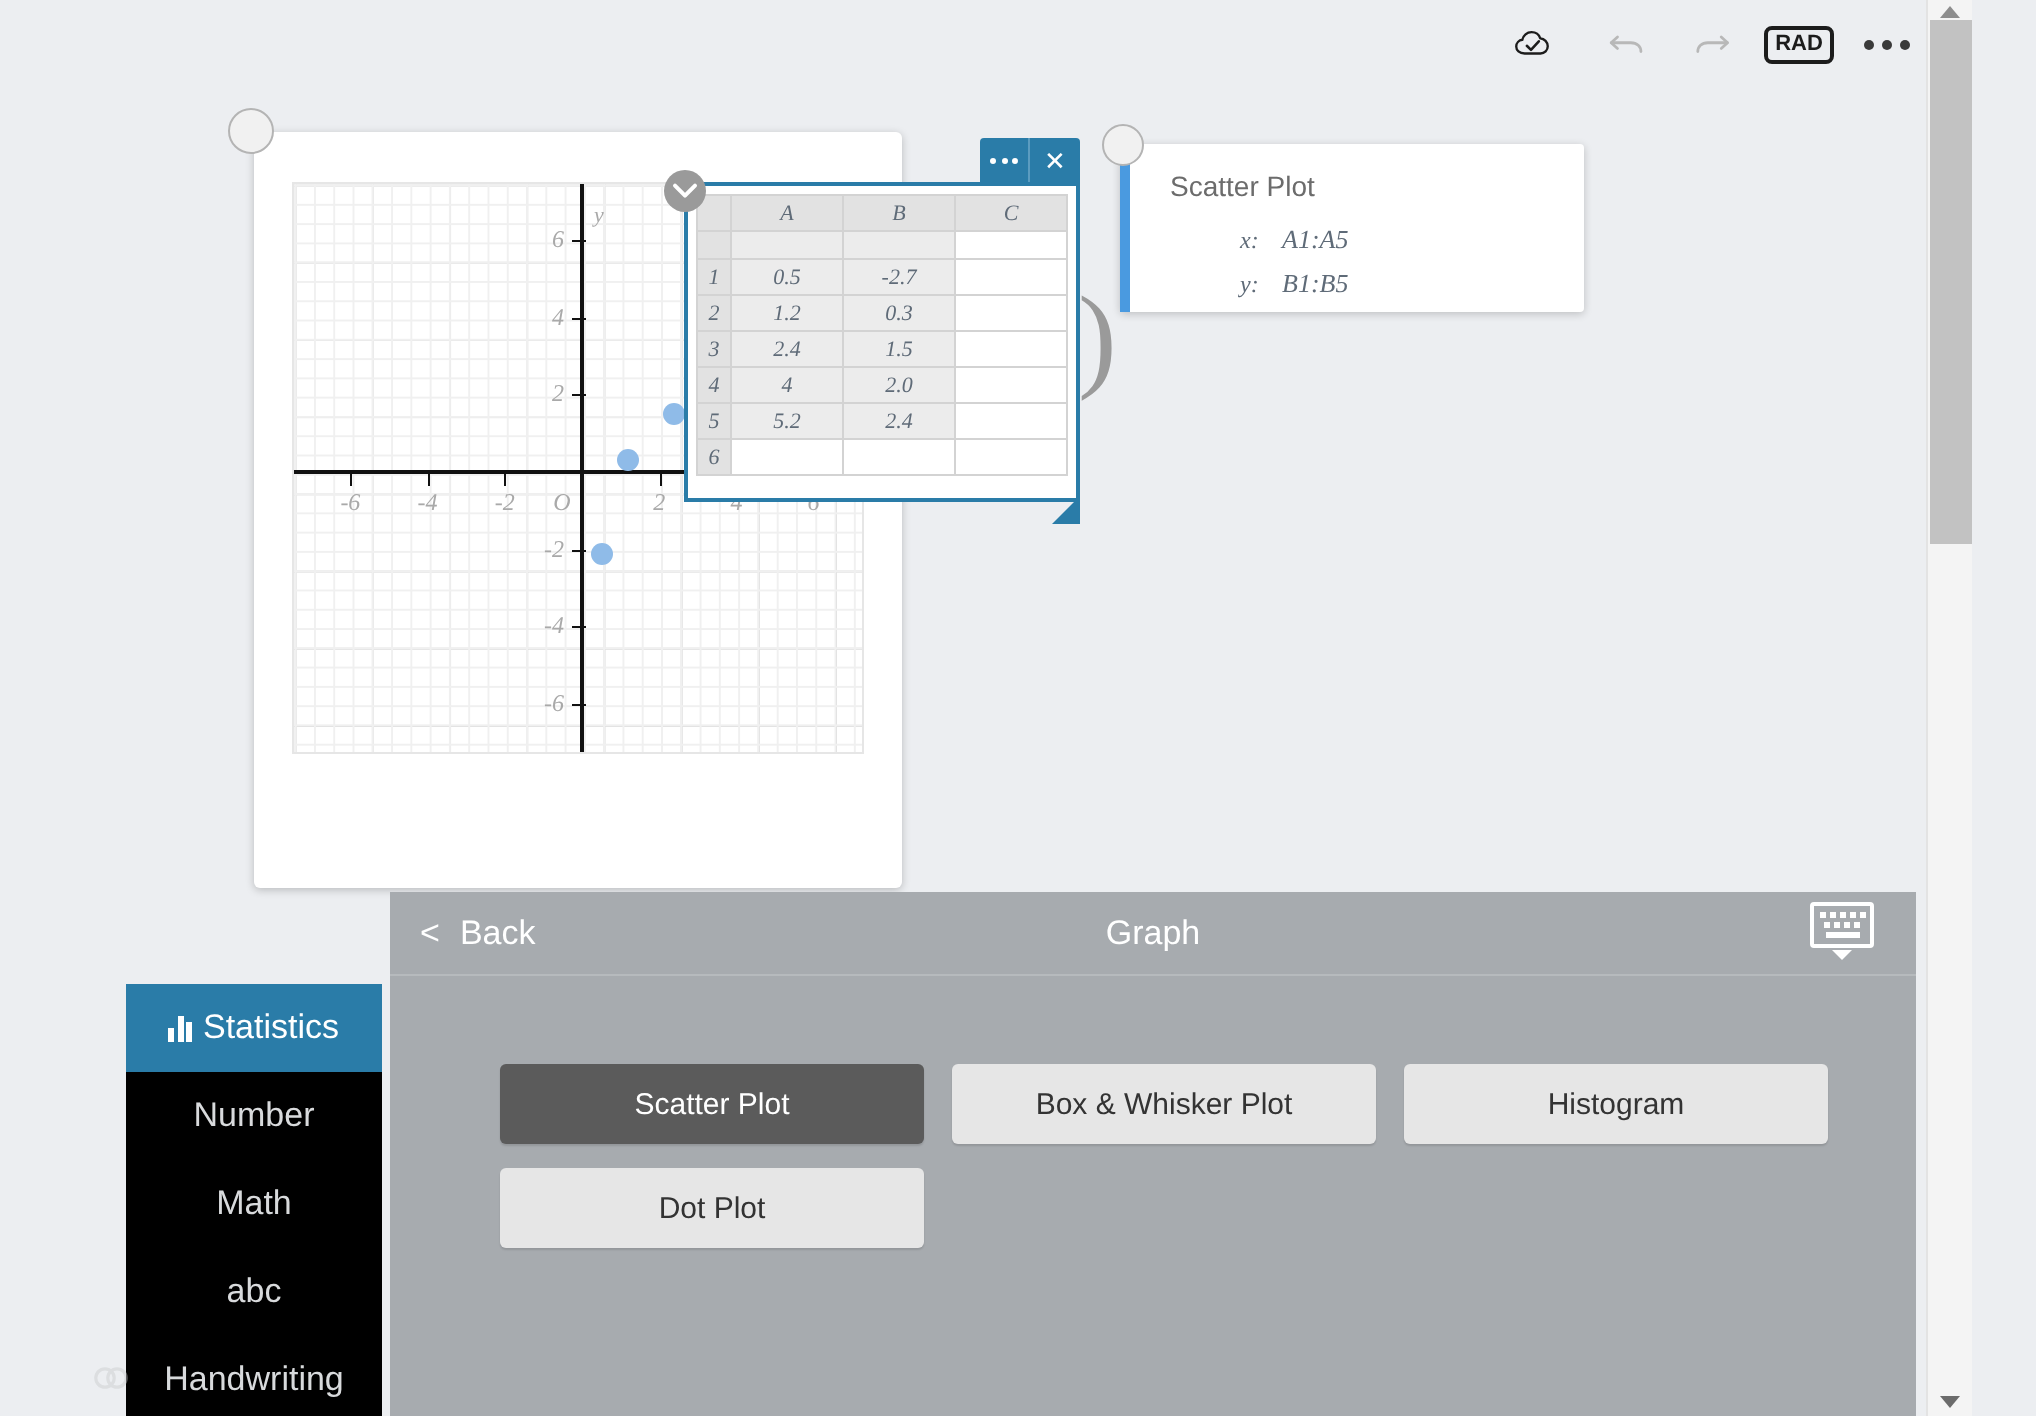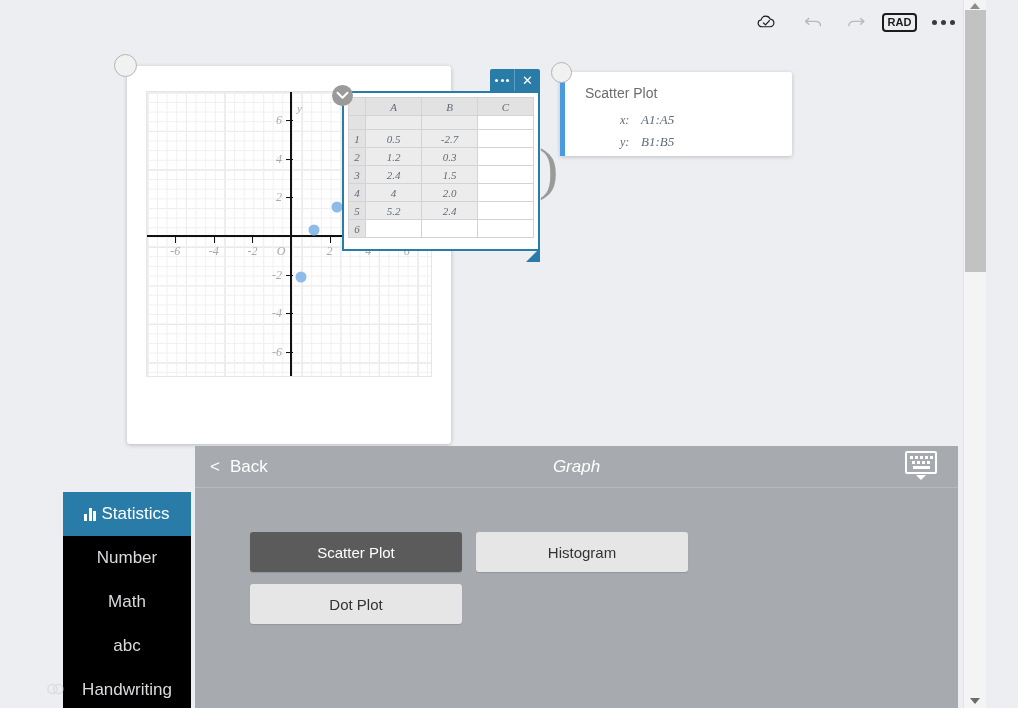--- a/index.html
+++ b/index.html
@@ -349,21 +349,20 @@
   }
   #back-chevron { font-size: 17px; color: #ffffff; font-weight: 300; }
   #back-label { font-size: 17px; }
   #keypad-title {
     position: absolute;
     left: 0; right: 0; top: 0;
     height: 42px;
     display: flex; align-items: center; justify-content: center;
     color: #ffffff;
     font-size: 17px;
-    font-style: italic;
   }
   #kb-toggle {
     position: absolute;
     right: 19px; top: 5px;
     width: 36px; height: 34px;
     display: flex; flex-direction: column;
     align-items: center;
     cursor: pointer;
   }
   #kb-icon {
@@ -657,20 +656,21 @@
             </span>
           <span class="kb-bar"></span>
         </div>
         <div id="kb-chevron"></div>
       </div>
     </div>
 
     <div id="keypad-body">
       <div class="kp-row" id="kp-row-1">
           <div class="kp-btn selected">Scatter Plot</div>
+          <div class="kp-btn">Box &amp; Whisker Plot</div>
           <div class="kp-btn">Histogram</div>
         </div>
       <div class="kp-row" id="kp-row-2">
           <div class="kp-btn">Dot Plot</div>
         </div>
     </div>
   </div>
 
   <div id="sidebar">
       <div class="side-tab active">

